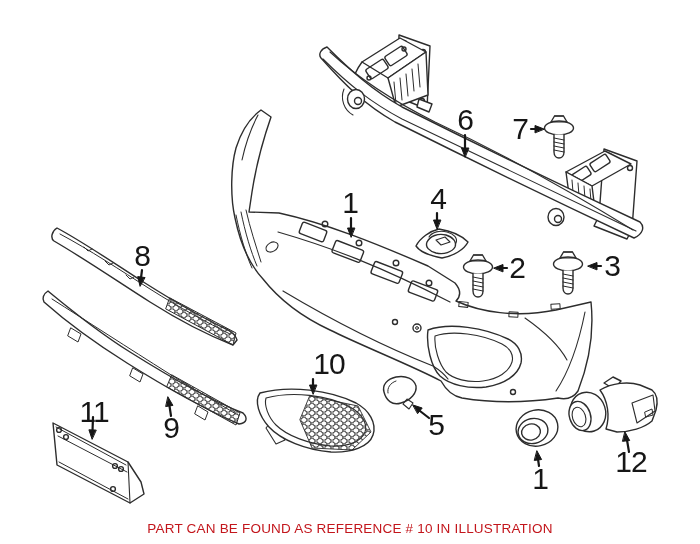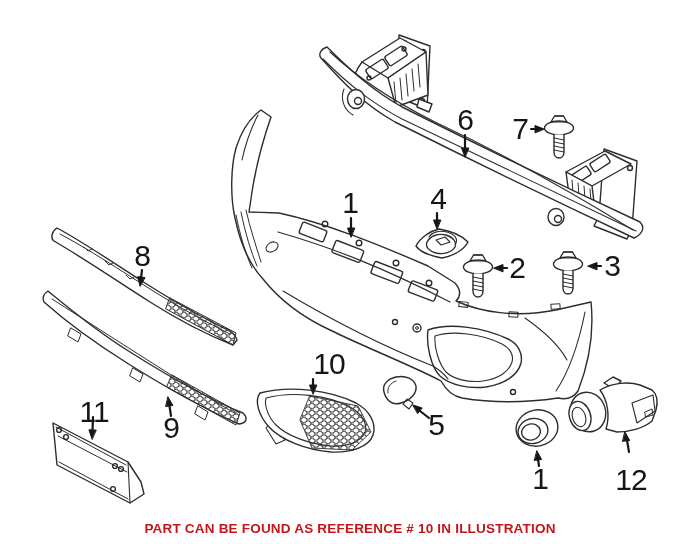--- a/index.html
+++ b/index.html
@@ -2,21 +2,21 @@
 <html><head>
 <meta charset="utf-8">
 <style>
   html,body{margin:0;padding:0;background:#ffffff;}
   .stage{position:relative;width:700px;height:544px;background:#ffffff;overflow:hidden;
          font-family:"Liberation Sans", sans-serif;}
   .art{position:absolute;left:0;top:0;width:700px;height:544px;}
   .num{position:absolute;transform:translate(-50%,-50%);font-size:30px;font-weight:400;
        color:#161616;letter-spacing:-1px;line-height:1;user-select:none;}
   .caption{position:absolute;left:0;top:521px;width:700px;text-align:center;
-           font-size:13.5px;font-weight:700;color:#c3161c;letter-spacing:0.2px;}
+           font-size:13.5px;font-weight:400;color:#c3161c;letter-spacing:0.2px;}
 </style>
 </head>
 <body>
 
 <div class="stage">
 
   <svg class="art" viewBox="0 0 700 544" fill="none" stroke="#2d2d2d" stroke-width="1.4" stroke-linecap="round" stroke-linejoin="round">
     <defs>
       <pattern id="mesh" width="8" height="7" patternUnits="userSpaceOnUse">
         <g fill="none" stroke="#3a3a3a" stroke-width="0.7">
@@ -254,17 +254,17 @@
   <div class="num" style="left:517px;top:268px">2</div>
   <div class="num" style="left:612px;top:266px">3</div>
   <div class="num" style="left:438px;top:199px">4</div>
   <div class="num" style="left:436px;top:425px">5</div>
   <div class="num" style="left:465px;top:120px">6</div>
   <div class="num" style="left:520px;top:129px">7</div>
   <div class="num" style="left:142px;top:256px">8</div>
   <div class="num" style="left:171px;top:428px">9</div>
   <div class="num" style="left:329px;top:364px">10</div>
   <div class="num" style="left:94px;top:412px">11</div>
-  <div class="num" style="left:631px;top:480px">12</div>
+  <div class="num" style="left:631px;top:462px">12</div>
   <div class="num" style="left:540px;top:479px">1</div>
 
   <div class="caption">PART CAN BE FOUND AS REFERENCE # 10 IN ILLUSTRATION</div>
 </div>
 
 </body></html>

